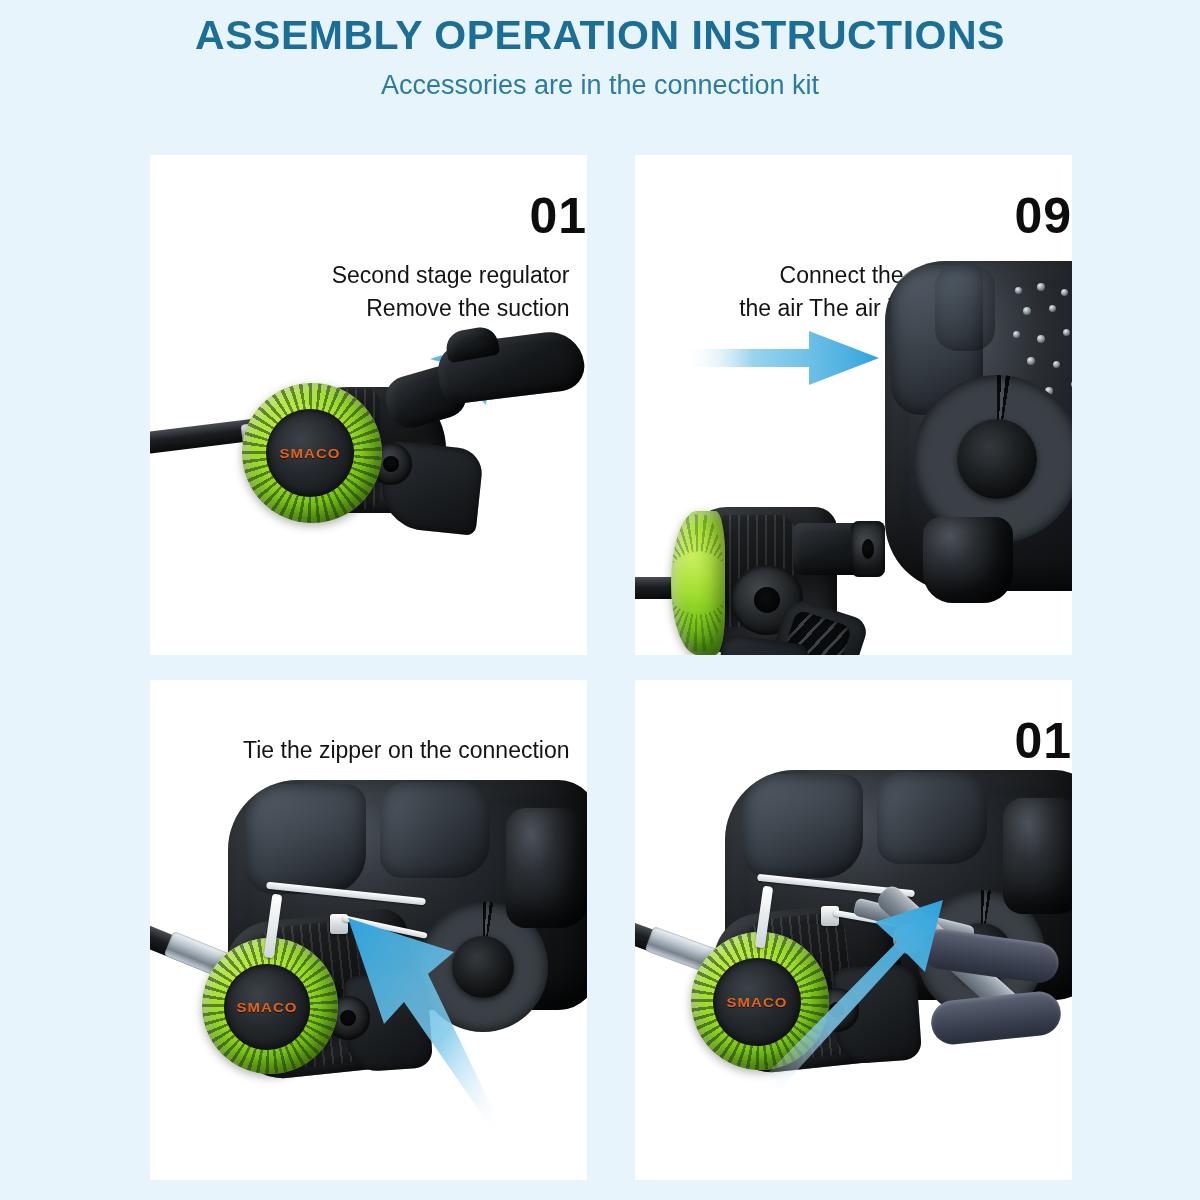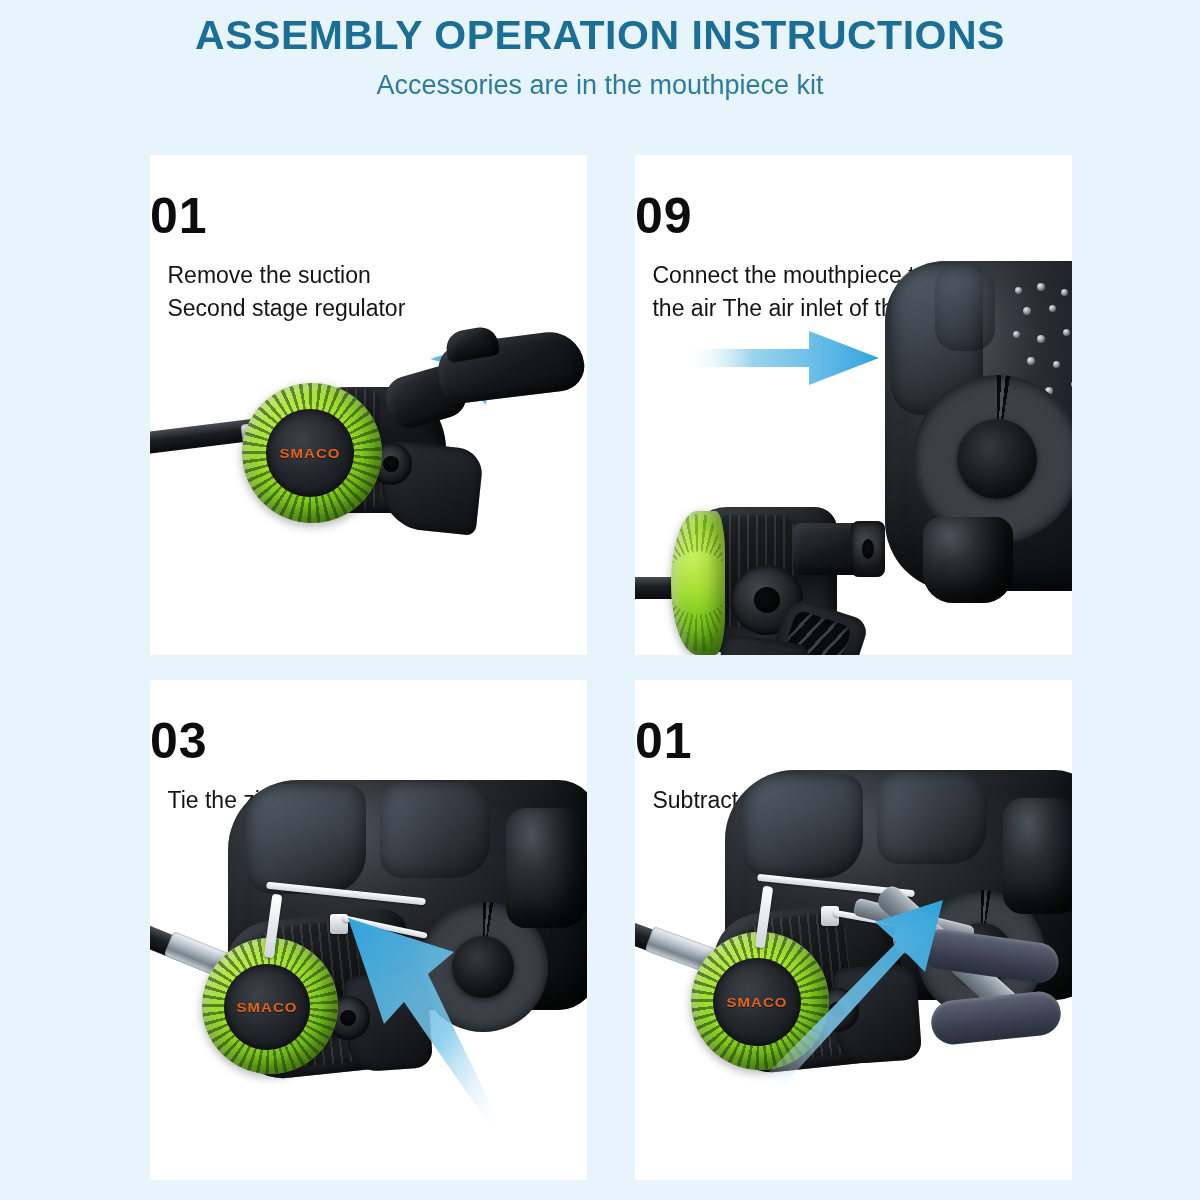--- a/index.html
+++ b/index.html
@@ -31,21 +31,21 @@
     display:grid;
     grid-template-columns:437px 437px;
     grid-template-rows:500px 500px;
     gap:25px 48px;
   }
   .card{
     background:#ffffff;
     position:relative;
     overflow:hidden;
   }
-  .card-head{padding-top:36px;text-align:left;}
+  .card-head{padding-top:36px;text-align:right;}
   .step-num{
     font-size:50px;font-weight:700;color:#0d0d0d;
     letter-spacing:1px;line-height:1;margin:0;
     font-family:"Liberation Sans","DejaVu Sans",sans-serif;
   }
   .step-text{
     margin:18px auto 0 auto;
     font-size:23px;font-weight:400;color:#141414;
     line-height:1.42;width:92%;
   }
@@ -179,31 +179,31 @@
     box-shadow:inset 0 2px 4px rgba(255,255,255,.18);
   }
 </style>
 </head>
 <body>
 
 <div class="page">
 
   <div class="header">
     <h1 class="title">ASSEMBLY OPERATION INSTRUCTIONS</h1>
-    <p class="subtitle">Accessories are in the mouthpiece kit</p>
+    <p class="subtitle">Accessories are in the connection kit</p>
   </div>
 
   <div class="grid">
 
     <div class="card">
       <div class="card-head">
         <div class="step-num">01</div>
         <div class="step-text">
+          <div>Second stage regulator</div>
           <div>Remove the suction</div>
-          <div>Second stage regulator</div>
         </div>
       </div>
 
       <div class="scene">
 
         <svg class="arrow-svg" style="left:130px;top:6px;" width="230" height="100" viewBox="0 0 230 100">
           <defs>
             <linearGradient id="ar1" x1="0" y1="1" x2="1" y2="0">
               <stop offset="0%" stop-color="#ffffff" stop-opacity="0.05"></stop>
               <stop offset="35%" stop-color="#7fc9ea" stop-opacity="0.75"></stop>
@@ -314,21 +314,20 @@
           <div class="wing" style="left:140px;top:192px;width:84px;height:84px;border-radius:20px 16px 30px 34px;transform:rotate(18deg);"></div>
           <div class="wing" style="left:152px;top:202px;width:58px;height:56px;border-radius:10px;
                       background:repeating-linear-gradient(115deg,#3a4046 0 3px,#0a0b0c 3px 12px);transform:rotate(18deg);"></div>
           <div class="wing" style="left:84px;top:224px;width:86px;height:62px;border-radius:16px 10px 30px 30px;transform:rotate(8deg);"></div>
         </div>
       </div>
     </div>
 
     <div class="card">
       <div class="card-head">
-        <div class="step-num">03</div>
         <div class="step-text">
           <div>Tie the zipper on the connection</div>
         </div>
       </div>
 
       <div class="scene" style="height:352px;">
 
         <div class="mask-body" style="left:78px;top:-48px;width:370px;height:230px;border-radius:70px 40px 40px 60px;"></div>
         <div class="lens" style="left:96px;top:-44px;width:120px;height:110px;border-radius:36px 20px 40px 26px;"></div>
         <div class="lens" style="left:230px;top:-46px;width:110px;height:96px;border-radius:26px 30px 36px 22px;opacity:.8;"></div>

